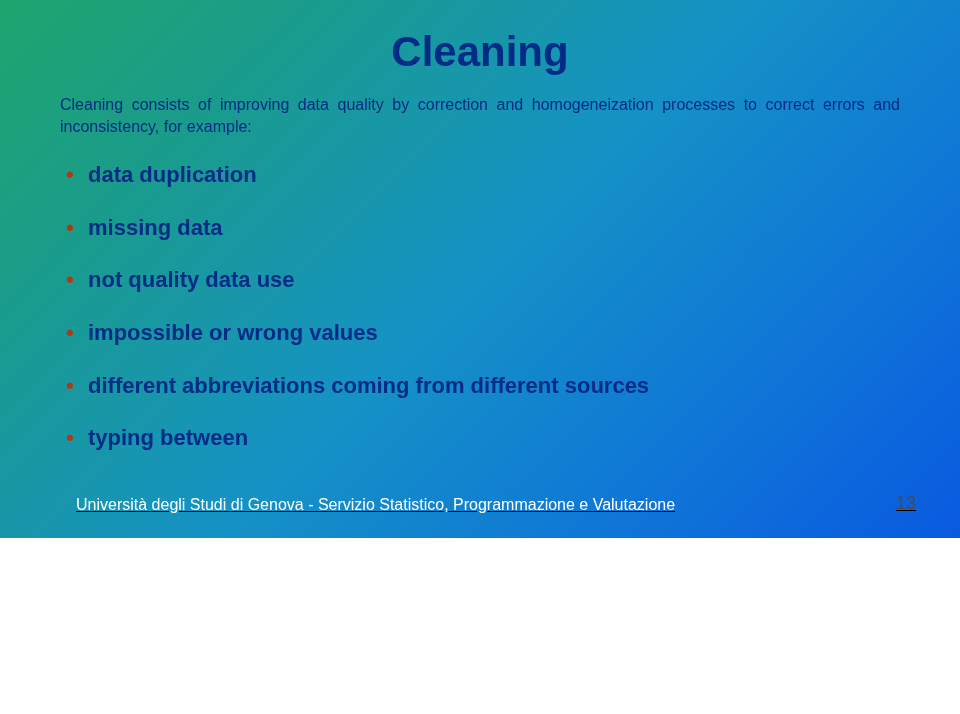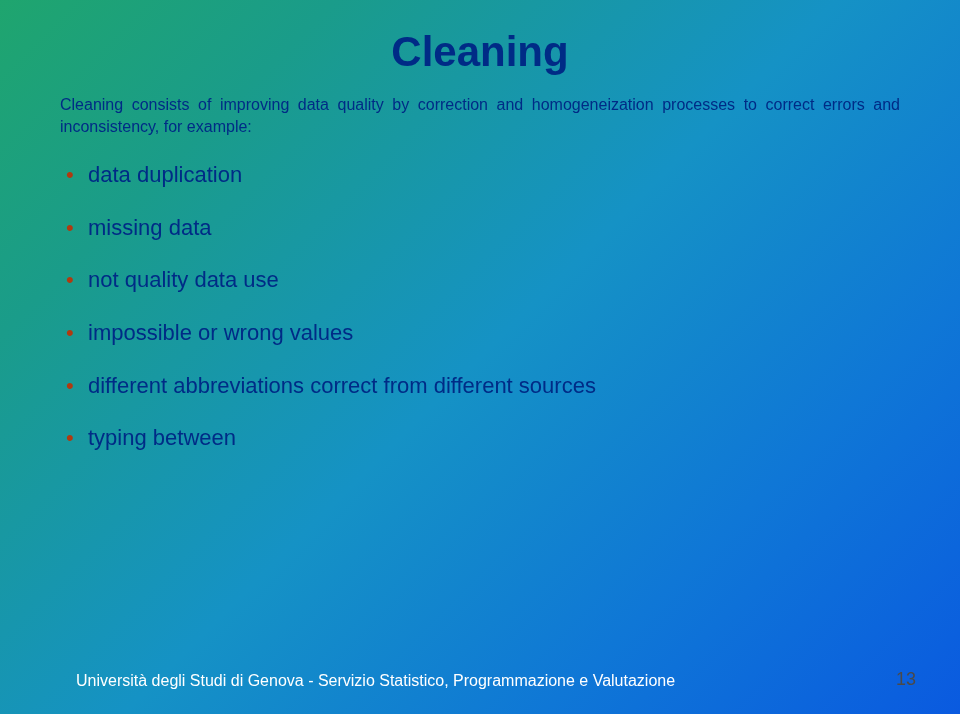--- a/index.html
+++ b/index.html
@@ -1,19 +1,19 @@
 <!DOCTYPE html>
 <html><head>
 <meta charset="utf-8">
 <style>
   * { margin: 0; padding: 0; box-sizing: border-box; }
   html, body { width: 960px; height: 714px; overflow: hidden; font-family: Arial, Helvetica, sans-serif; }
   .slide {
     width: 960px;
-    height: 714px;
+    height: 538px;
     background: linear-gradient(135deg, #1fa56e 0%, #1a9c8a 20%, #1592c5 50%, #0f77d6 75%, #0a5ae0 100%);
     position: relative;
     padding: 28px 60px 0 60px;
   }
   .title {
     color: #002b86;
     font-size: 42px;
     font-weight: bold;
     text-align: center;
     margin-bottom: 18px;
@@ -21,20 +21,21 @@
   .intro {
     color: #002b86;
     font-size: 16px;
     line-height: 1.35;
     text-align: justify;
     margin-bottom: 24px;
   }
   .bullets {
     list-style: none;
     padding-left: 4px;
+    font-weight: bold;
   }
   .bullets li {
     color: #002b86;
     font-size: 22px;
     line-height: 1.3;
     margin-bottom: 24px;
     position: relative;
     padding-left: 24px;
   }
   .bullets li::before {
@@ -47,20 +48,21 @@
   }
   .footer {
     position: absolute;
     bottom: 24px;
     left: 0;
     width: 100%;
     padding: 0 40px 0 76px;
     display: flex;
     justify-content: space-between;
     align-items: flex-end;
+    text-decoration: underline;
   }
   .footer-text {
     color: #ffffff;
     font-size: 16px;
   }
   .page-num {
     color: #4a4a4a;
     font-size: 18px;
     padding-right: 4px;
   }
@@ -69,20 +71,20 @@
 <body>
 
 <div class="slide">
   <h1 class="title">Cleaning</h1>
   <p class="intro">Cleaning consists of improving data quality by correction and homogeneization processes to correct errors and inconsistency, for example:</p>
   <ul class="bullets">
     <li>data duplication</li>
     <li>missing data</li>
     <li>not quality data use</li>
     <li>impossible or wrong values</li>
-    <li>different abbreviations correct from different sources</li>
+    <li>different abbreviations coming from different sources</li>
     <li>typing between</li>
   </ul>
   <div class="footer">
     <span class="footer-text">Università degli Studi di Genova - Servizio Statistico, Programmazione e Valutazione</span>
     <span class="page-num">13</span>
   </div>
 </div>
 
 </body></html>

